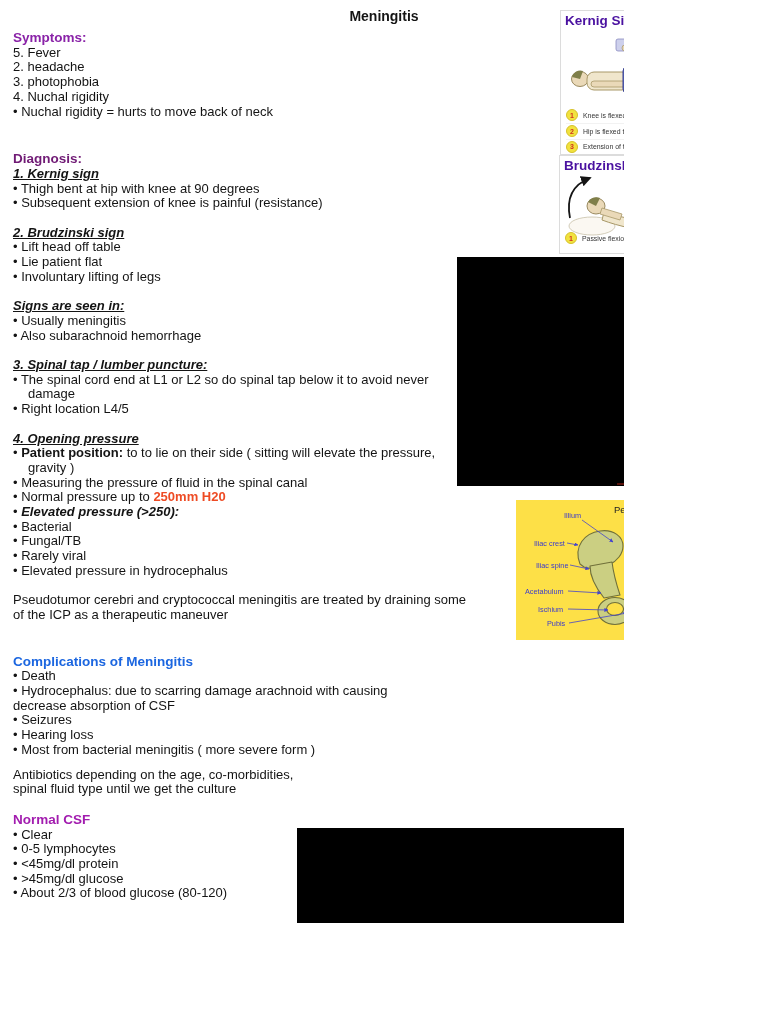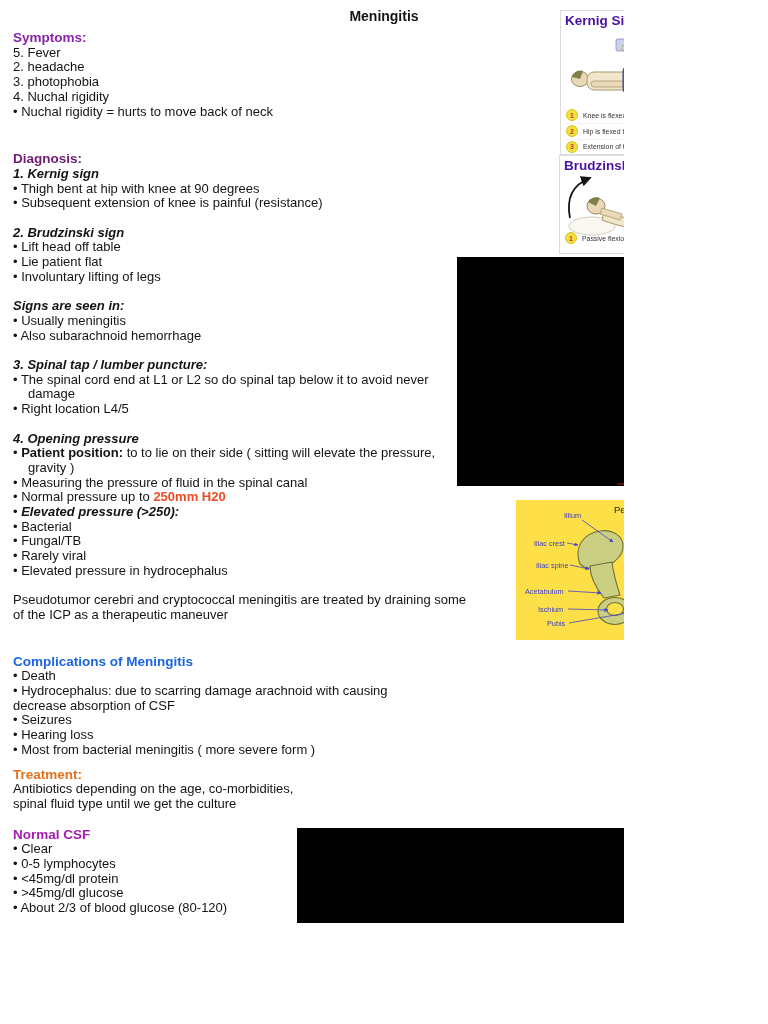--- a/index.html
+++ b/index.html
@@ -11,21 +11,21 @@
              font-size:14px;font-weight:bold;}
 
   
   #left-col{position:absolute;left:13px;top:31px;width:460px;font-size:13px;line-height:14.7px;}
   .heading{font-weight:bold;font-size:13.5px;}
   .ln{min-height:14.7px;}
   .gap{margin-top:14.7px;}
   .bullet{padding-left:15px;text-indent:-15px;}
   .medium{max-width:390px;}
   .narrow{max-width:310px;}
-  .sb{font-weight:bold}.si{font-style:italic}.su{}
+  .sb{font-weight:bold}.si{font-style:italic}.su{text-decoration:underline}
   #sec-diagnosis{margin-top:33px}
   #sec-complications{margin-top:32px}
   #sec-treatment{margin-top:10px}
   #sec-normal-csf{margin-top:16px}
 
   
   .fig{position:absolute;background:#fff;border:1px solid #dcdcdc;margin-left:44px;}
   #fig-kernig{left:516px;top:10px;width:246px;height:143px;}
   #fig-brudzinski{left:515px;top:155px;width:247px;height:97px;}
   .fig-title{position:absolute;left:4px;top:2px;font-size:13.5px;font-weight:bold;color:#4a11a0;}
@@ -105,21 +105,20 @@
       </section>
       <section id="sec-complications">
         <div class="heading" style="color: rgb(27, 102, 224);">Complications of Meningitis</div>
         <div class="ln"><span>• Death</span></div>
         <div class="ln medium"><span>• Hydrocephalus: due to scarring damage arachnoid with causing decrease absorption of CSF</span></div>
         <div class="ln"><span>• Seizures</span></div>
         <div class="ln"><span>• Hearing loss</span></div>
         <div class="ln"><span>• Most from bacterial meningitis ( more severe form )</span></div>
       </section>
       <section id="sec-treatment">
-        <div class="heading" style="color: rgb(226, 113, 30);">Treatment:</div>
         <div class="ln narrow"><span>Antibiotics depending on the age, co-morbidities, spinal fluid type until we get the culture</span></div>
       </section>
       <section id="sec-normal-csf">
         <div class="heading" style="color: #a21caf;">Normal CSF</div>
         <div class="ln"><span>• Clear</span></div>
         <div class="ln"><span>• 0-5 lymphocytes</span></div>
         <div class="ln"><span>• &lt;45mg/dl protein</span></div>
         <div class="ln"><span>• &gt;45mg/dl glucose</span></div>
         <div class="ln"><span>• About 2/3 of blood glucose (80-120)</span></div>
       </section>

